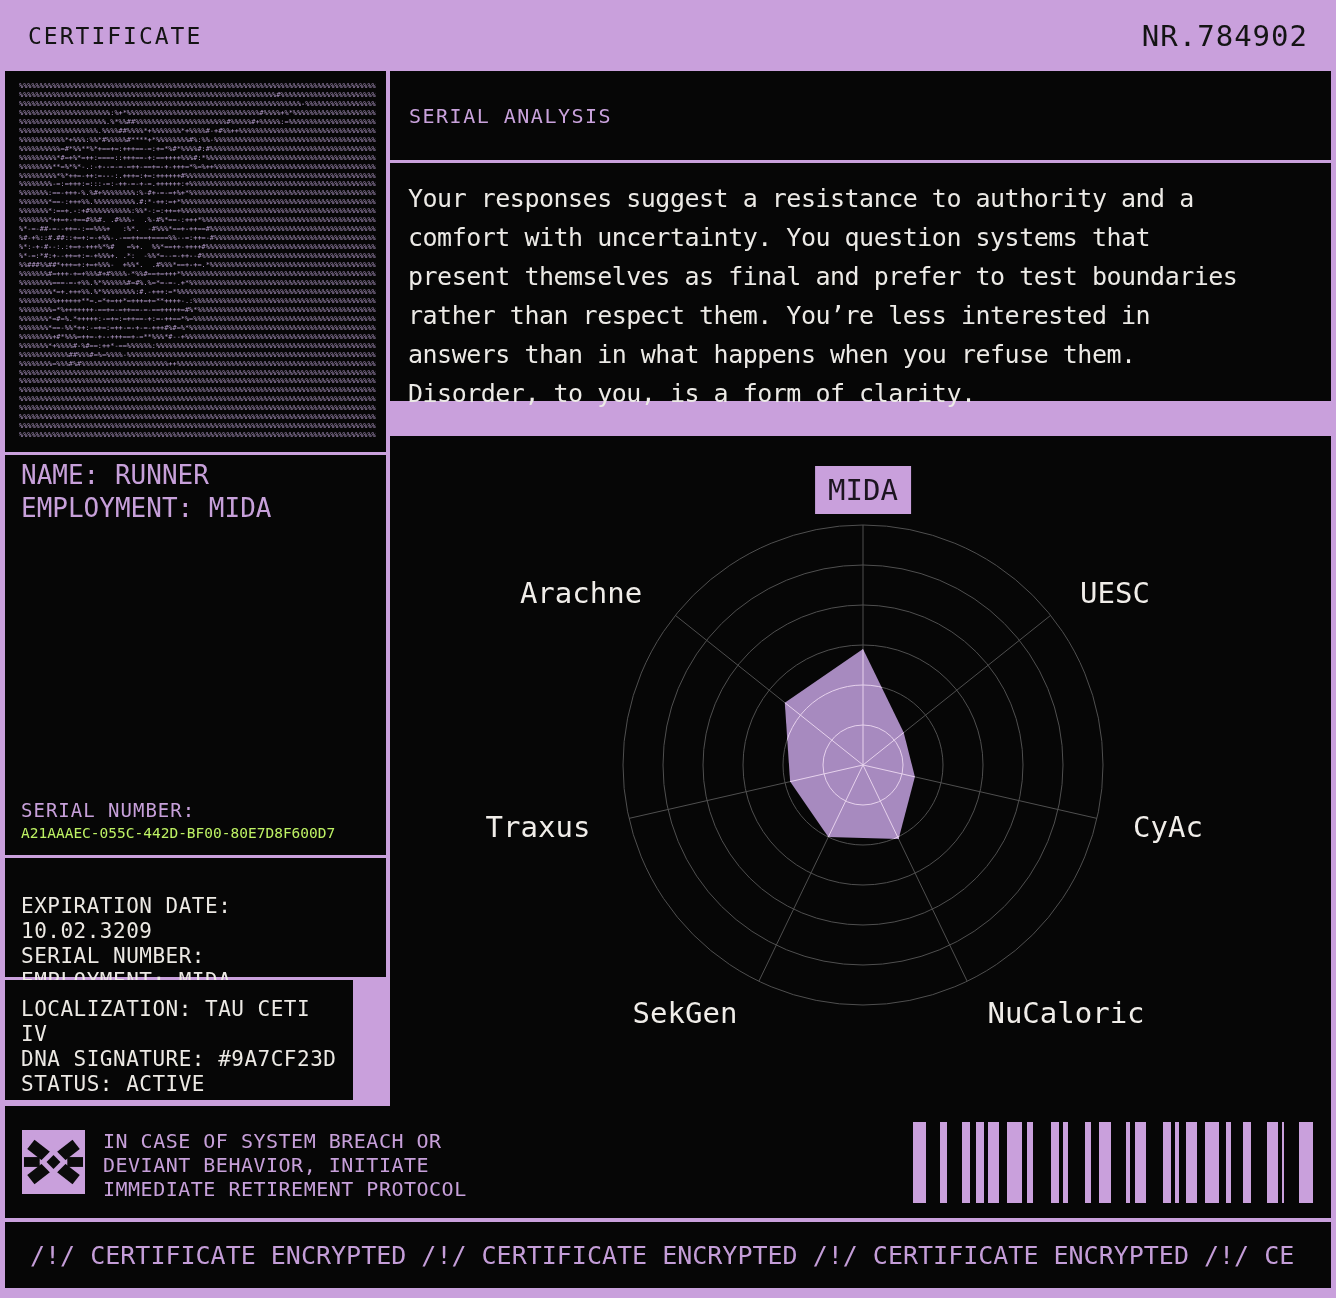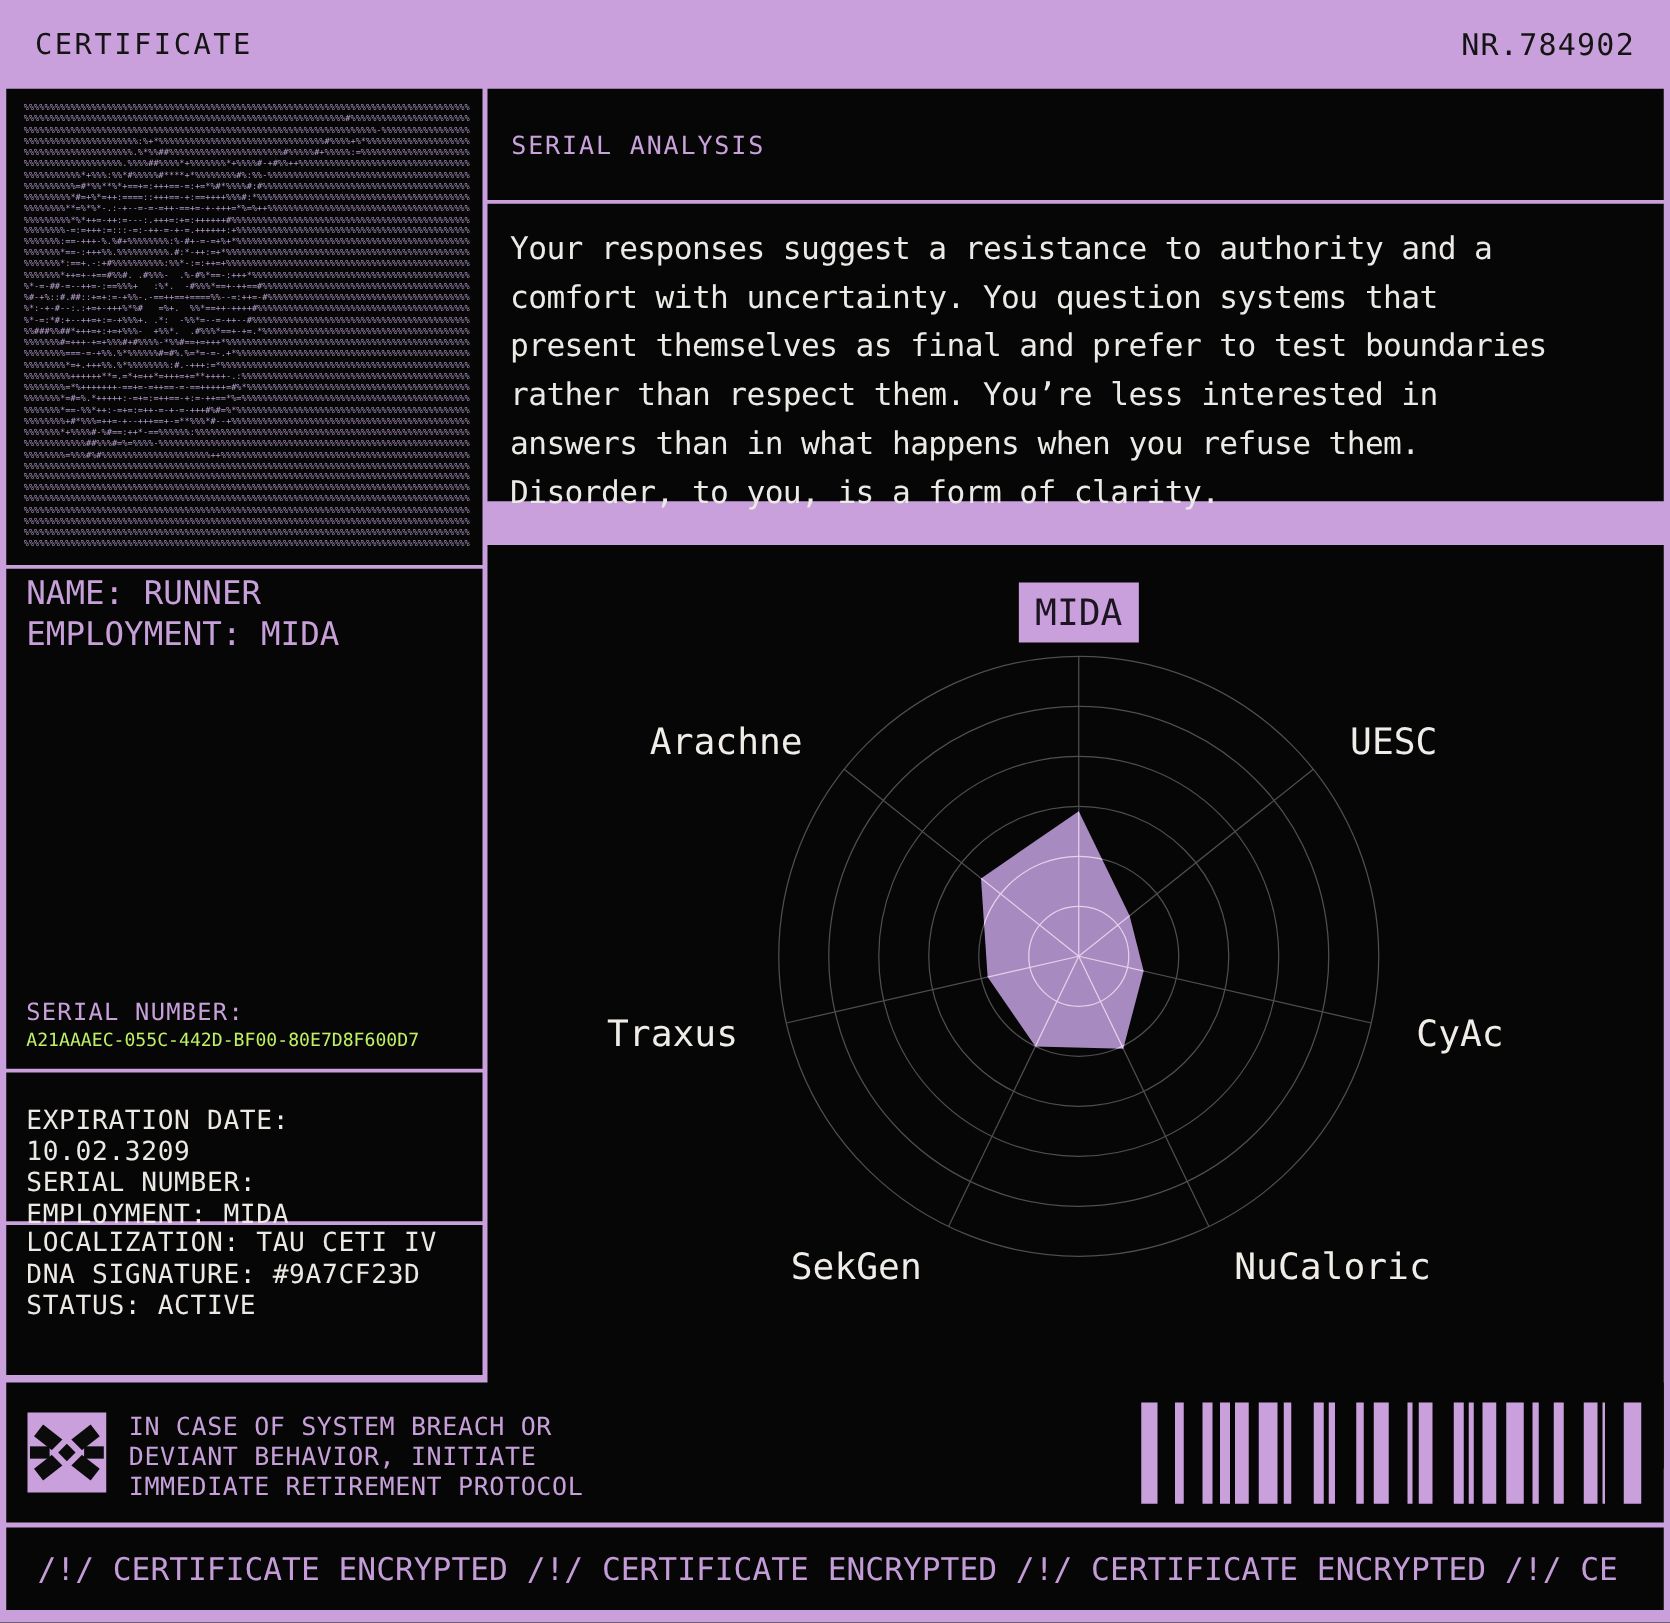--- a/index.html
+++ b/index.html
@@ -10,37 +10,37 @@
     font-family:"DejaVu Sans Mono","Liberation Mono",monospace;
   }
   .panel{position:absolute;background:#060606;}
   
   .header{
     position:absolute;left:0;top:0;width:1336px;height:71px;
     display:flex;align-items:center;justify-content:space-between;
     padding:0 28px;color:#141414;
   }
   .header .title{font-size:23px;letter-spacing:2px;}
-  .header .number{font-size:24px;letter-spacing:1px;}
+  .header .number{font-size:29px;letter-spacing:1px;}
   
   .portrait{left:5px;top:71px;width:381px;height:381px;}
   .portrait pre{
     margin:0;position:absolute;left:14px;top:11px;width:357px;height:359px;
     overflow:hidden;color:#b59ccb;font-size:6.9px;line-height:8.95px;
     letter-spacing:0;white-space:pre;
   }
   .idpanel{left:5px;top:455px;width:381px;height:400px;
     display:flex;flex-direction:column;justify-content:space-between;
     padding:4px 16px 14px 16px;}
   .idpanel .idlines{color:#c7a0da;font-size:26px;line-height:33px;}
   .serialblock{color:#c7a0da;}
   .serialblock .slabel{font-size:19px;letter-spacing:1px;}
   .serialblock .svalue{font-size:14.5px;margin-top:4px;color:#bef264;}
-  .exppanel{left:5px;top:858px;width:381px;height:119px;padding:26px 16px;}
-  .locpanel{left:5px;top:980px;width:381px;height:120px;padding:2px 16px;}
+  .exppanel{left:5px;top:858px;width:381px;height:119px;padding:36px 16px;}
+  .locpanel{left:5px;top:980px;width:348px;height:120px;padding:17px 16px;}
   .whitelines{color:#ece9e4;font-size:21px;line-height:25px;letter-spacing:0.5px;}
   
   .anhead{left:390px;top:71px;width:941px;height:89px;display:flex;align-items:center;padding-left:19px;}
   .anhead .atitle{color:#c9a2dc;font-size:20px;letter-spacing:1.5px;}
   .parapanel{left:390px;top:163px;width:941px;height:238px;padding:16px 18px;}
   .parapanel pre{
     margin:0;font-family:inherit;color:#eceae6;font-size:25px;line-height:39px;
     letter-spacing:-0.5px;white-space:pre;
   }
   .radarpanel{left:390px;top:436px;width:941px;height:739px;}

